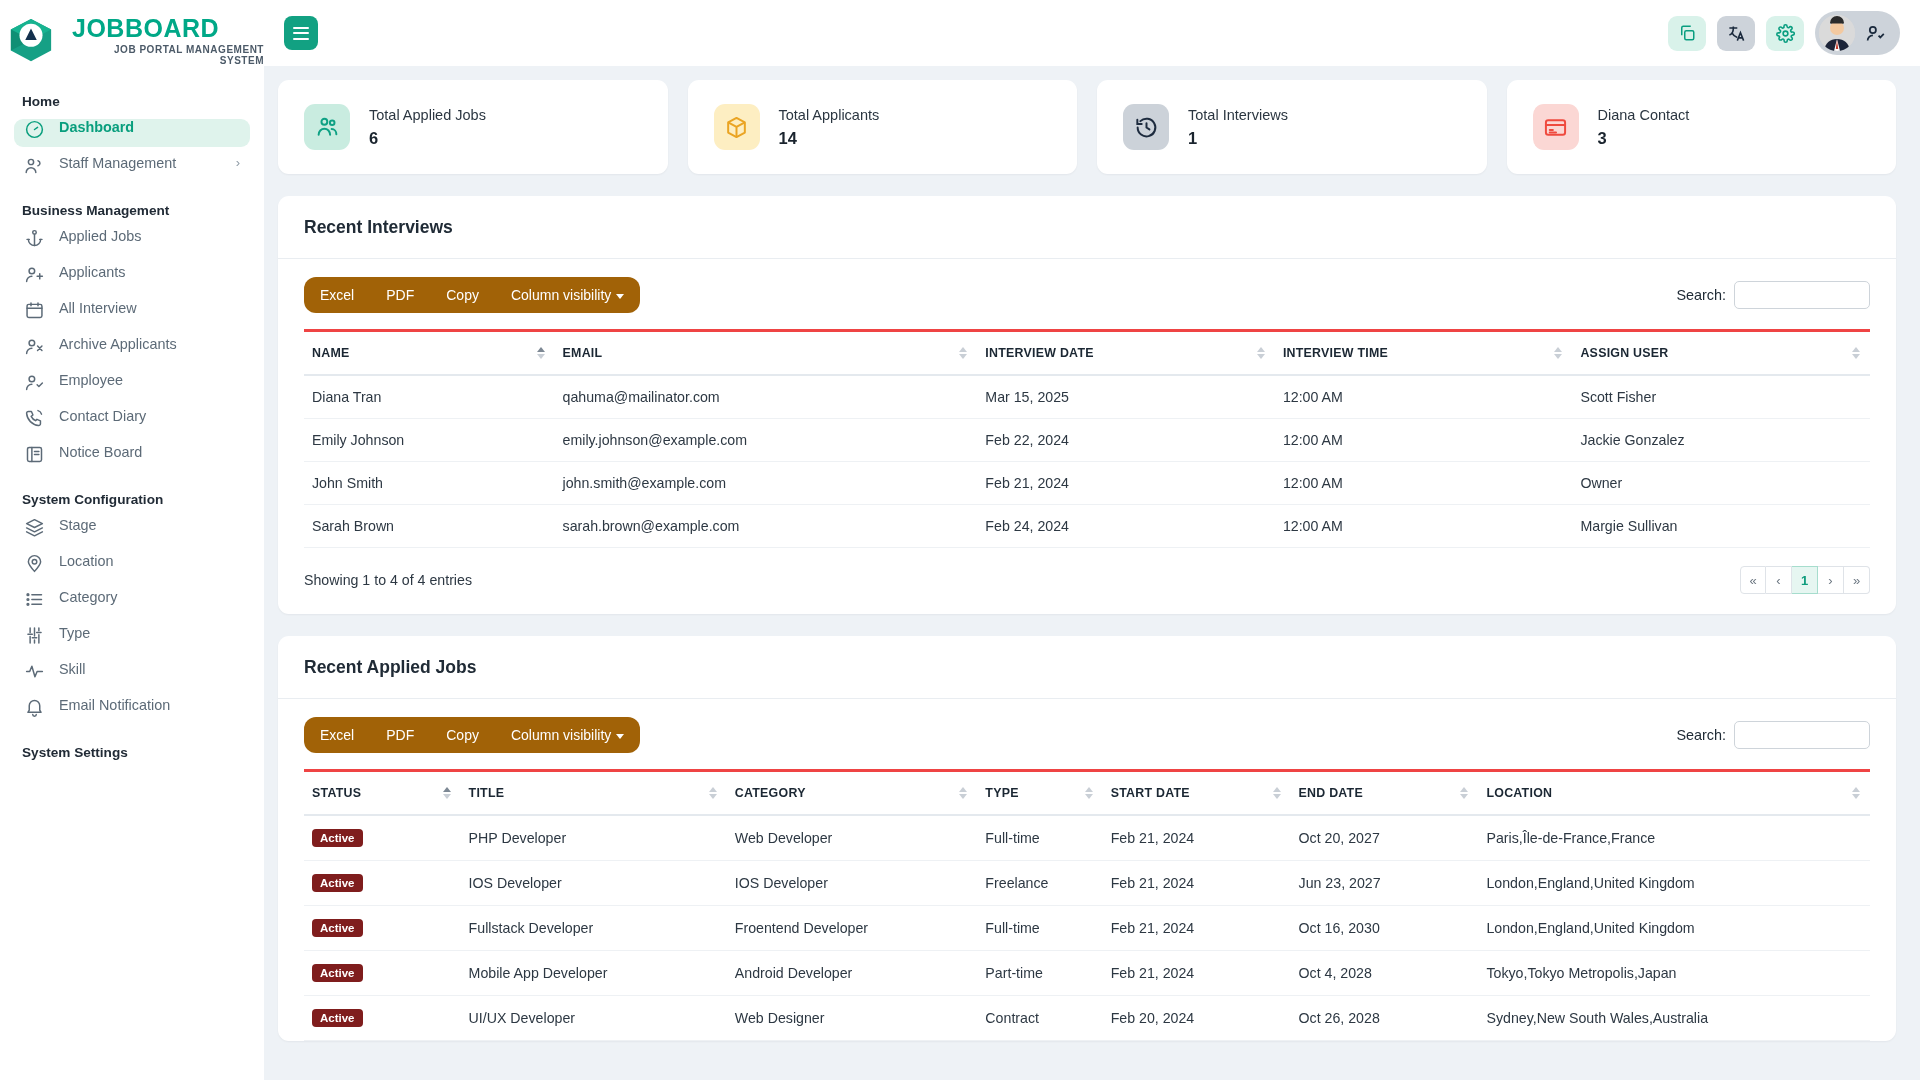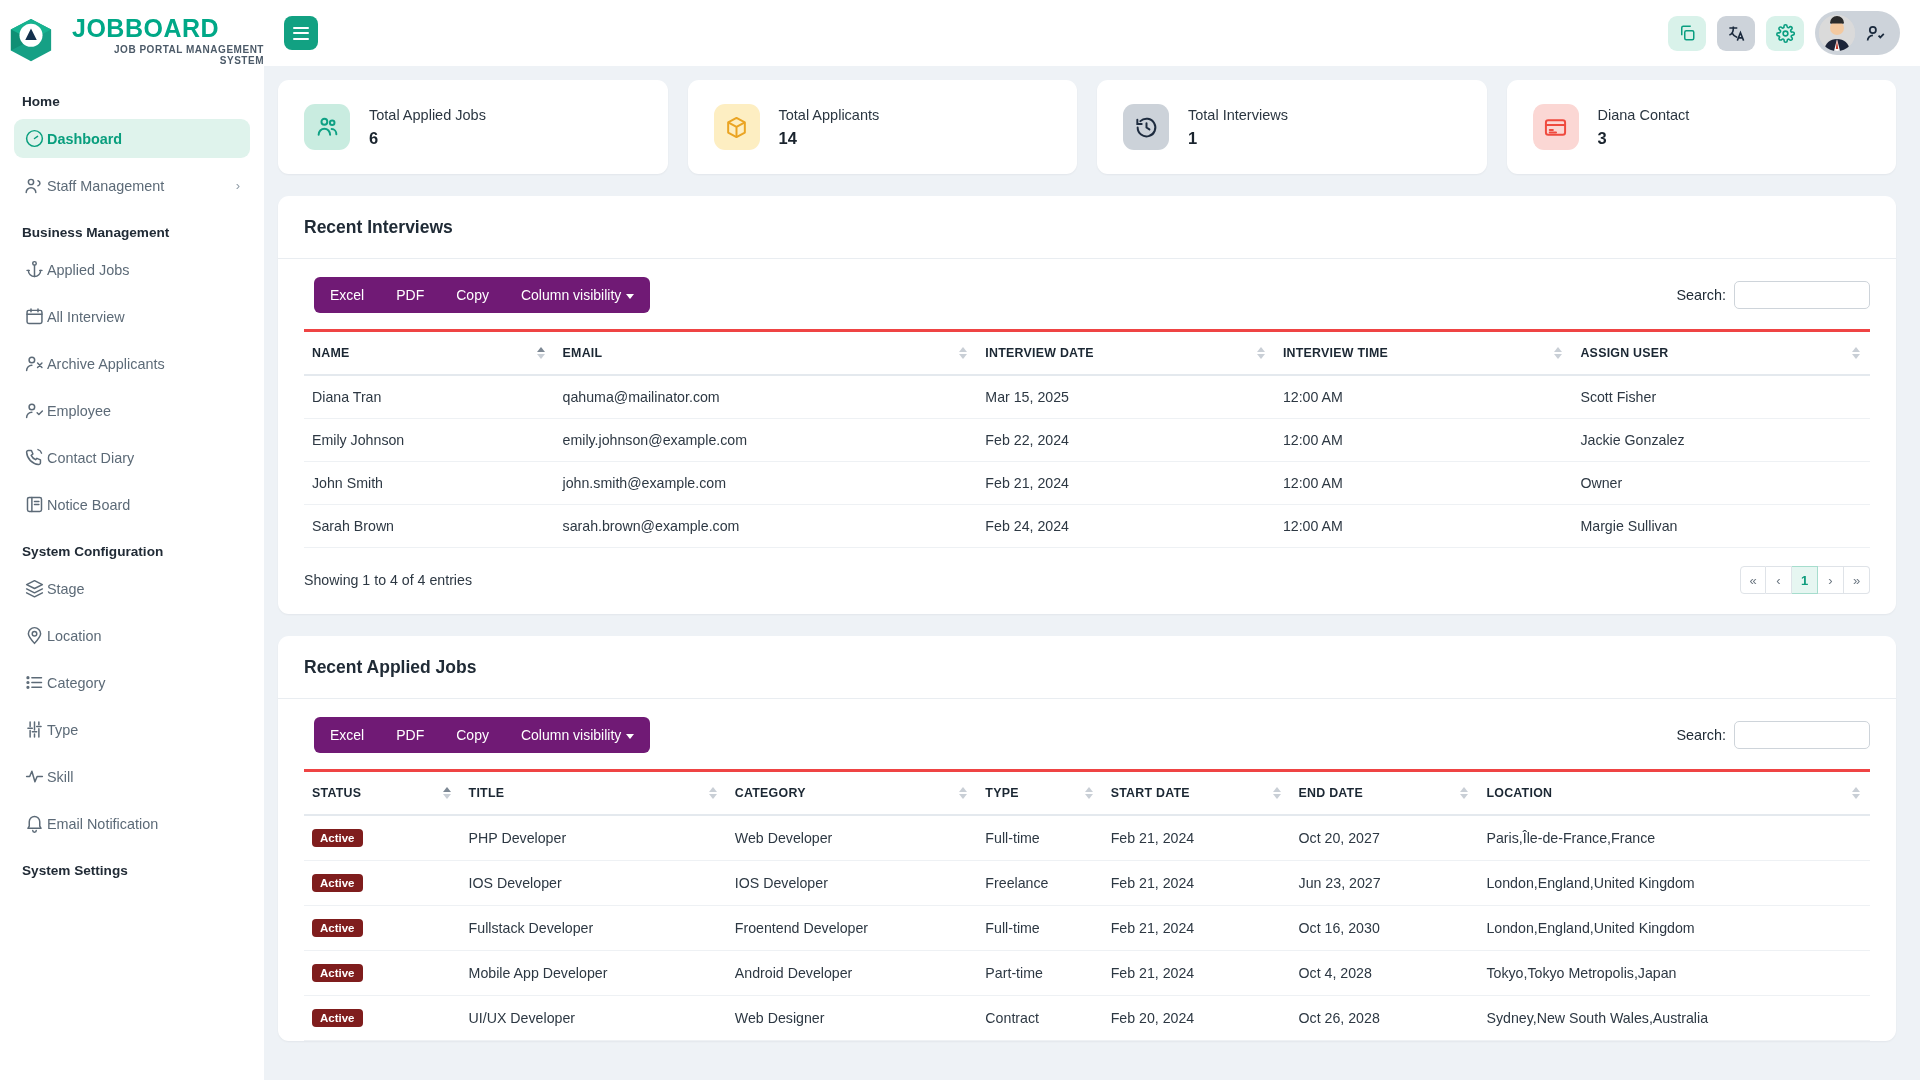--- a/index.html
+++ b/index.html
@@ -31,22 +31,22 @@
   .logo-sub {
     font-size: 10px; font-weight: 700; letter-spacing: .52px;
     color: #4c5a68; margin-top: 3px; text-align: right;
   }
   .nav { padding: 0 14px; }
   .nav-section {
     font-size: 13.6px; font-weight: 700; color: #212b36;
     padding: 12px 8px 10px 8px;
   }
   .nav-item {
-    display: flex; align-items: center; gap: 2px;
-    height: 39px; padding: 0 10px; margin-bottom: 8px;
+    display: flex; gap: 14px;
+    height: 28px; padding: 0 10px; margin-bottom: 8px;
     border-radius: 9px; cursor: pointer;
     color: #5c6a77; font-size: 14.4px;
   }
   .nav-item .ico { width: 21px; height: 21px; flex: none; display: flex; align-items: center; justify-content: center; color: #5c6a77; }
   .nav-item.active { background: #dff3ec; color: #089e7d; font-weight: 700; }
   .nav-item.active .ico { color: #089e7d; }
   .nav-item .chev { margin-left: auto; font-size: 13px; color: #8f9ba6; }
   .nav-label { white-space: nowrap; }
 
   
@@ -97,21 +97,21 @@
   .panel {
     background: #fff; border-radius: 11px; margin-bottom: 22px;
     box-shadow: 0 1px 2px rgba(16,24,40,.05);
   }
   .panel-head { padding: 21px 26px 20px 26px; }
   .panel-title { font-size: 17.5px; font-weight: 700; color: #202b36; }
   .panel-divider { height: 1px; background: #e9edf1; }
   .panel-body { padding: 18px 26px 0 26px; }
 
   .table-toolbar { display: flex; align-items: center; }
-  .btn-group { display: flex; background: #701a75; border-radius: 6px; overflow: hidden; margin-left: 10px; }
+  .btn-group { display: flex; background: #a16207; border-radius: 12px; overflow: hidden; }
   .btn-group button {
     border: 0; background: transparent; color: #fff;
     font-family: inherit; font-size: 14px; padding: 10px 16px; cursor: pointer;
   }
   .caret { display: inline-block; margin-left: 5px; border-left: 4px solid transparent; border-right: 4px solid transparent; border-top: 5px solid #fff; vertical-align: middle; }
   .search-wrap { margin-left: auto; display: flex; align-items: center; gap: 8px; }
   .search-label { font-size: 14.4px; color: #202b36; }
   .search-input {
     width: 136px; height: 28px; border: 1px solid #ced4da; border-radius: 5px;
     font-family: inherit; font-size: 13px; padding: 0 8px; outline: none; background: #fff;
@@ -202,20 +202,30 @@
               <path d="M12 7v13"></path>
               <path d="M5 13a7 7 0 0 0 14 0"></path>
               <path d="M3.5 13H6M18 13h2.5"></path>
             </svg>
           </span>
           <span class="nav-label">Applied Jobs</span>
         </div>
         <div class="nav-item">
           <span class="ico">
             <svg width="21" height="21" viewBox="0 0 24 24" fill="none" stroke="currentColor" stroke-width="1.7" stroke-linecap="round" stroke-linejoin="round">
+              <circle cx="9" cy="8" r="3.2"></circle>
+              <path d="M3 20c0-3.3 2.7-6 6-6"></path>
+              <path d="M18 11v6M15 14h6"></path>
+            </svg>
+          </span>
+          <span class="nav-label">Applicants</span>
+        </div>
+        <div class="nav-item">
+          <span class="ico">
+            <svg width="21" height="21" viewBox="0 0 24 24" fill="none" stroke="currentColor" stroke-width="1.7" stroke-linecap="round" stroke-linejoin="round">
               <rect x="3.5" y="5" width="17" height="15" rx="2"></rect>
               <path d="M3.5 9.5h17M8 3.5v3M16 3.5v3"></path>
             </svg>
           </span>
           <span class="nav-label">All Interview</span>
         </div>
         <div class="nav-item">
           <span class="ico">
             <svg width="21" height="21" viewBox="0 0 24 24" fill="none" stroke="currentColor" stroke-width="1.7" stroke-linecap="round" stroke-linejoin="round">
               <circle cx="9" cy="8" r="3.2"></circle>

